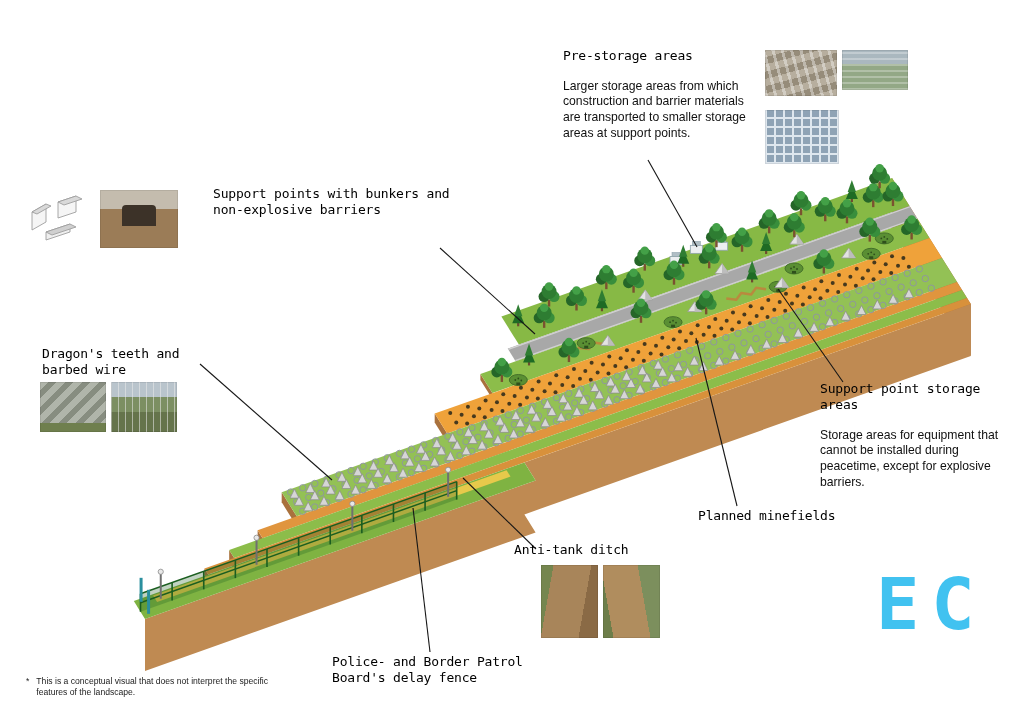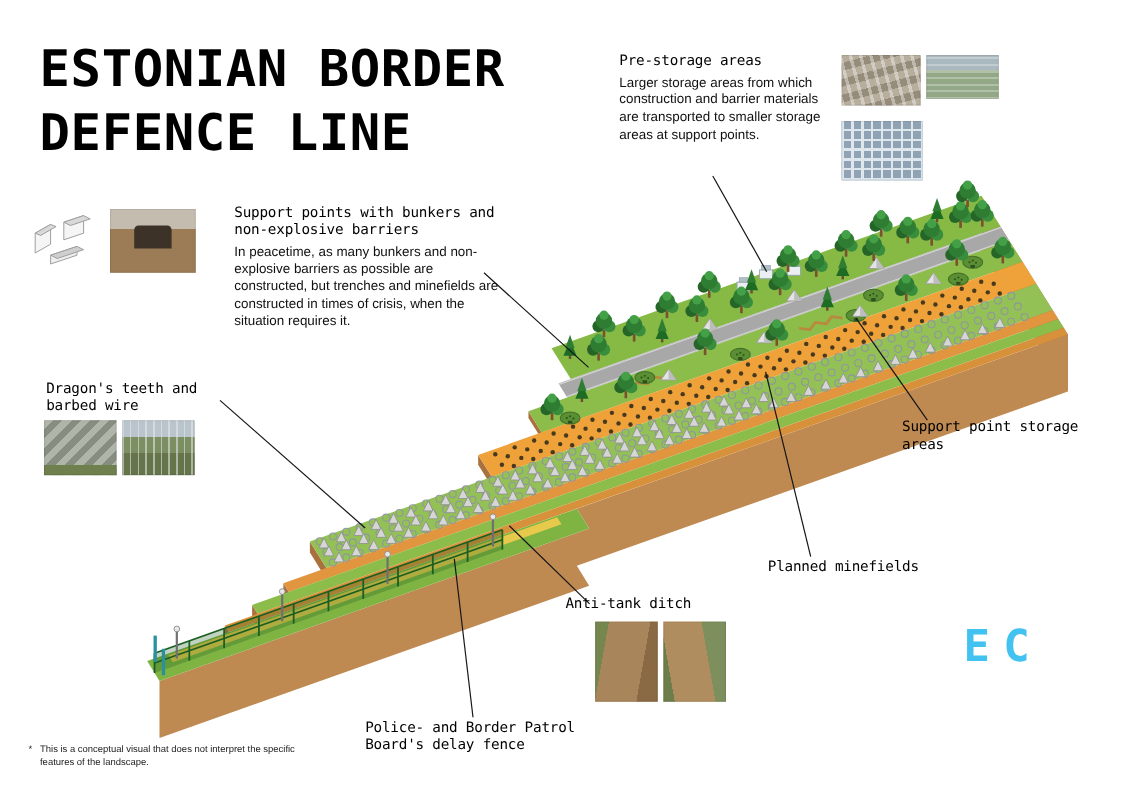--- a/index.html
+++ b/index.html
@@ -4,21 +4,21 @@
 <style>
   html,body{margin:0;padding:0;background:#ffffff;}
   .canvas{position:relative;width:1024px;height:724px;overflow:hidden;background:#ffffff;
           font-family:"Liberation Sans",sans-serif;color:#111;}
   svg.scene{position:absolute;left:0;top:0;width:1024px;height:724px;}
   .title{position:absolute;left:36px;top:34px;font-family:"DejaVu Sans Mono",monospace;
          font-weight:bold;font-size:46px;line-height:1.26;letter-spacing:0.5px;color:#000;}
   .ann{position:absolute;}
   .ann .h{font-family:"DejaVu Sans Mono",monospace;font-weight:normal;font-size:13px;
           line-height:1.22;color:#000;letter-spacing:-0.2px;}
-  .ann .b{margin-top:4px;font-size:12.2px;line-height:1.28;color:#101010;}
+  .ann .b{margin-top:15px;font-size:12.2px;line-height:1.28;color:#101010;}
   .ph{position:absolute;box-shadow:0 0 0 1px rgba(0,0,0,0.08) inset;}
   .ph-blocks{background:
      repeating-linear-gradient(75deg, rgba(255,255,255,.38) 0 3px, rgba(0,0,0,0) 3px 9px),
      repeating-linear-gradient(-15deg, #b7ae9e 0 7px, #968c7a 7px 14px);}
   .ph-wire{background:
      repeating-linear-gradient(0deg, rgba(255,255,255,.28) 0 2px, rgba(0,0,0,0) 2px 6px),
      linear-gradient(180deg,#aab8bf 0 35%, #93a886 35% 100%);}
   .ph-hedge{background:
      repeating-linear-gradient(90deg, #dfe7ee 0 2px, rgba(0,0,0,0) 2px 9px),
      repeating-linear-gradient(0deg, #dfe7ee 0 2px, rgba(0,0,0,0) 2px 9px),
@@ -28,21 +28,21 @@
      background:#3c3228;border-radius:4px 4px 0 0;}
   .ph-teeth1{background:
      linear-gradient(0deg,#6f7f4e 0 18%, rgba(0,0,0,0) 18%),
      repeating-linear-gradient(135deg,#b0b5aa 0 6px,#878d80 6px 12px);}
   .ph-teeth2{background:
      repeating-linear-gradient(90deg, rgba(235,235,235,.55) 0 1.5px, rgba(0,0,0,0) 1.5px 7px),
      linear-gradient(180deg,#b9c4cc 0 30%, #7c8f62 30% 60%, #65744b 60%);}
   .ph-ditch1{background:linear-gradient(100deg,#75864f 0 18%, #a8855a 18% 72%, #8a6a45 72%);}
   .ph-ditch2{background:linear-gradient(80deg,#6d7e4a 0 15%, #b08d5e 15% 68%, #7c8f5d 68%);}
   .logo{position:absolute;left:876px;top:568px;font-family:"DejaVu Sans Mono",monospace;
-        font-weight:bold;font-size:40px;line-height:1.02;letter-spacing:12px;color:#41c2f0;}
+        font-weight:bold;font-size:72px;line-height:1.02;letter-spacing:12px;color:#41c2f0;}
   .fn{position:absolute;left:26px;top:676px;width:244px;font-size:8.6px;line-height:1.32;
       color:#222;display:flex;gap:7px;}
 </style>
 </head>
 <body>
 
 <div class="canvas">
 
   <svg class="scene">
     <g id="terrain">
@@ -652,36 +652,31 @@
         <line x1="648" y1="160" x2="697" y2="247" stroke="#161616" stroke-width="1.1"></line>
         <line x1="440" y1="248" x2="535" y2="334" stroke="#161616" stroke-width="1.1"></line>
         <line x1="200" y1="364" x2="332" y2="480" stroke="#161616" stroke-width="1.1"></line>
         <line x1="843" y1="382" x2="778" y2="289" stroke="#161616" stroke-width="1.1"></line>
         <line x1="737" y1="506" x2="696" y2="338" stroke="#161616" stroke-width="1.1"></line>
         <line x1="536" y1="549" x2="463" y2="478" stroke="#161616" stroke-width="1.1"></line>
         <line x1="430" y1="652" x2="413" y2="508" stroke="#161616" stroke-width="1.1"></line>
       </g>
   </svg>
 
-  <div class="title">
-    <div>ESTONIAN BORDER</div>
-    <div>DEFENCE LINE</div>
-  </div>
 
   <div class="ann" style="left:563px;top:48px;width:192px">
     <div class="h">Pre-storage areas</div>
     <div class="b">Larger storage areas from which construction and barrier materials are transported to smaller storage areas at support points.</div>
   </div>
   <div class="ph ph-blocks" style="left:765px;top:50px;width:72px;height:46px"></div>
   <div class="ph ph-wire" style="left:842px;top:50px;width:66px;height:40px"></div>
   <div class="ph ph-hedge" style="left:765px;top:110px;width:74px;height:54px"></div>
 
   <div class="ann" style="left:213px;top:186px;width:245px">
     <div class="h">Support points with bunkers and non-explosive barriers</div>
-    <div class="b">In peacetime, as many bunkers and non-explosive barriers as possible are constructed, but trenches and minefields are constructed in times of crisis, when the situation requires it.</div>
   </div>
   <svg style="position:absolute;left:28px;top:190px" width="64" height="58">
     <polygon points="4,22 18,14 18,32 4,40" fill="#f5f5f5" stroke="#9e9e9e" stroke-width="0.9"></polygon>
     <polygon points="4,22 18,14 23,16 9,24" fill="#d9d9d9" stroke="#9e9e9e" stroke-width="0.9"></polygon>
     <polygon points="30,12 48,6 48,22 30,28" fill="#f5f5f5" stroke="#9e9e9e" stroke-width="0.9"></polygon>
     <polygon points="30,12 48,6 54,9 36,15" fill="#d9d9d9" stroke="#9e9e9e" stroke-width="0.9"></polygon>
     <polygon points="18,42 42,34 42,42 18,50" fill="#efefef" stroke="#9e9e9e" stroke-width="0.9"></polygon>
     <polygon points="18,42 42,34 48,37 24,45" fill="#cfcfcf" stroke="#9e9e9e" stroke-width="0.9"></polygon>
   </svg>
   <div class="ph ph-bunker" style="left:100px;top:190px;width:78px;height:58px">
@@ -689,20 +684,21 @@
   </div>
 
   <div class="ann" style="left:42px;top:346px;width:175px">
     <div class="h">Dragon's teeth and barbed wire</div>
   </div>
   <div class="ph ph-teeth1" style="left:40px;top:382px;width:66px;height:50px"></div>
   <div class="ph ph-teeth2" style="left:111px;top:382px;width:66px;height:50px"></div>
 
   <div class="ann" style="left:820px;top:381px;width:198px">
     <div class="h">Support point storage areas</div>
+    <div class="b">Storage areas for equipment that cannot be installed during peacetime, except for explosive barriers.</div>
   </div>
 
   <div class="ann" style="left:698px;top:508px;width:175px">
     <div class="h">Planned minefields</div>
   </div>
 
   <div class="ann" style="left:514px;top:542px;width:150px">
     <div class="h">Anti-tank ditch</div>
   </div>
   <div class="ph ph-ditch1" style="left:541px;top:565px;width:57px;height:73px"></div>

